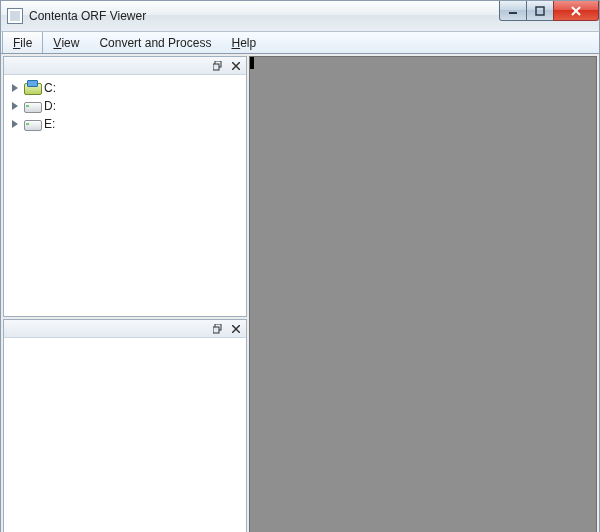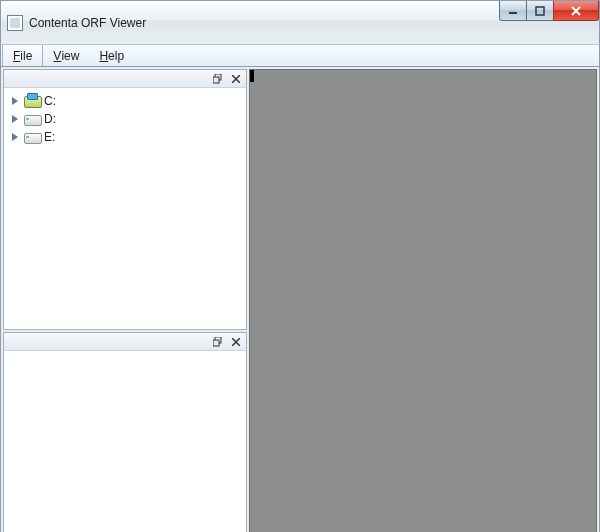--- a/index.html
+++ b/index.html
@@ -1,21 +1,21 @@
 <!DOCTYPE html>
 <html><head>
 <meta charset="utf-8">
 <style>
   * { box-sizing: border-box; }
   html, body { margin: 0; padding: 0; font-family: "Segoe UI", Tahoma, sans-serif; font-size: 12px; }
   body { width: 600px; height: 532px; background: #fff; }
 
   
   .titlebar {
-    height: 45px;
+    height: 32px;
     background: linear-gradient(to bottom, #fdfefe 0%, #ebf0f4 45%, #dde5ec 46%, #e8eef3 100%);
     border: 1px solid #8a9cad;
     border-bottom: 1px solid #b6c2cd;
     display: flex;
     align-items: center;
     padding-left: 6px;
     position: relative;
   }
   .title-icon {
     width: 16px; height: 16px;
@@ -183,20 +183,21 @@
         <line x1="2" y1="1" x2="10" y2="9" stroke="#fff" stroke-width="2"></line>
         <line x1="10" y1="1" x2="2" y2="9" stroke="#fff" stroke-width="2"></line>
       </svg>
     </div>
   </div>
 </div>
 
 <div class="menubar" id="menubar">
     <div class="menu-item active"><span class="mnemonic">F</span>ile</div>
     <div class="menu-item"><span class="mnemonic">V</span>iew</div>
+    <div class="menu-item">Convert and Process</div>
     <div class="menu-item"><span class="mnemonic">H</span>elp</div>
   </div>
 
 <div class="client">
   <div class="left-col">
 
     <div class="panel top">
       <div class="panel-header">
         <div class="hdr-btn">
           <svg width="10" height="10">

